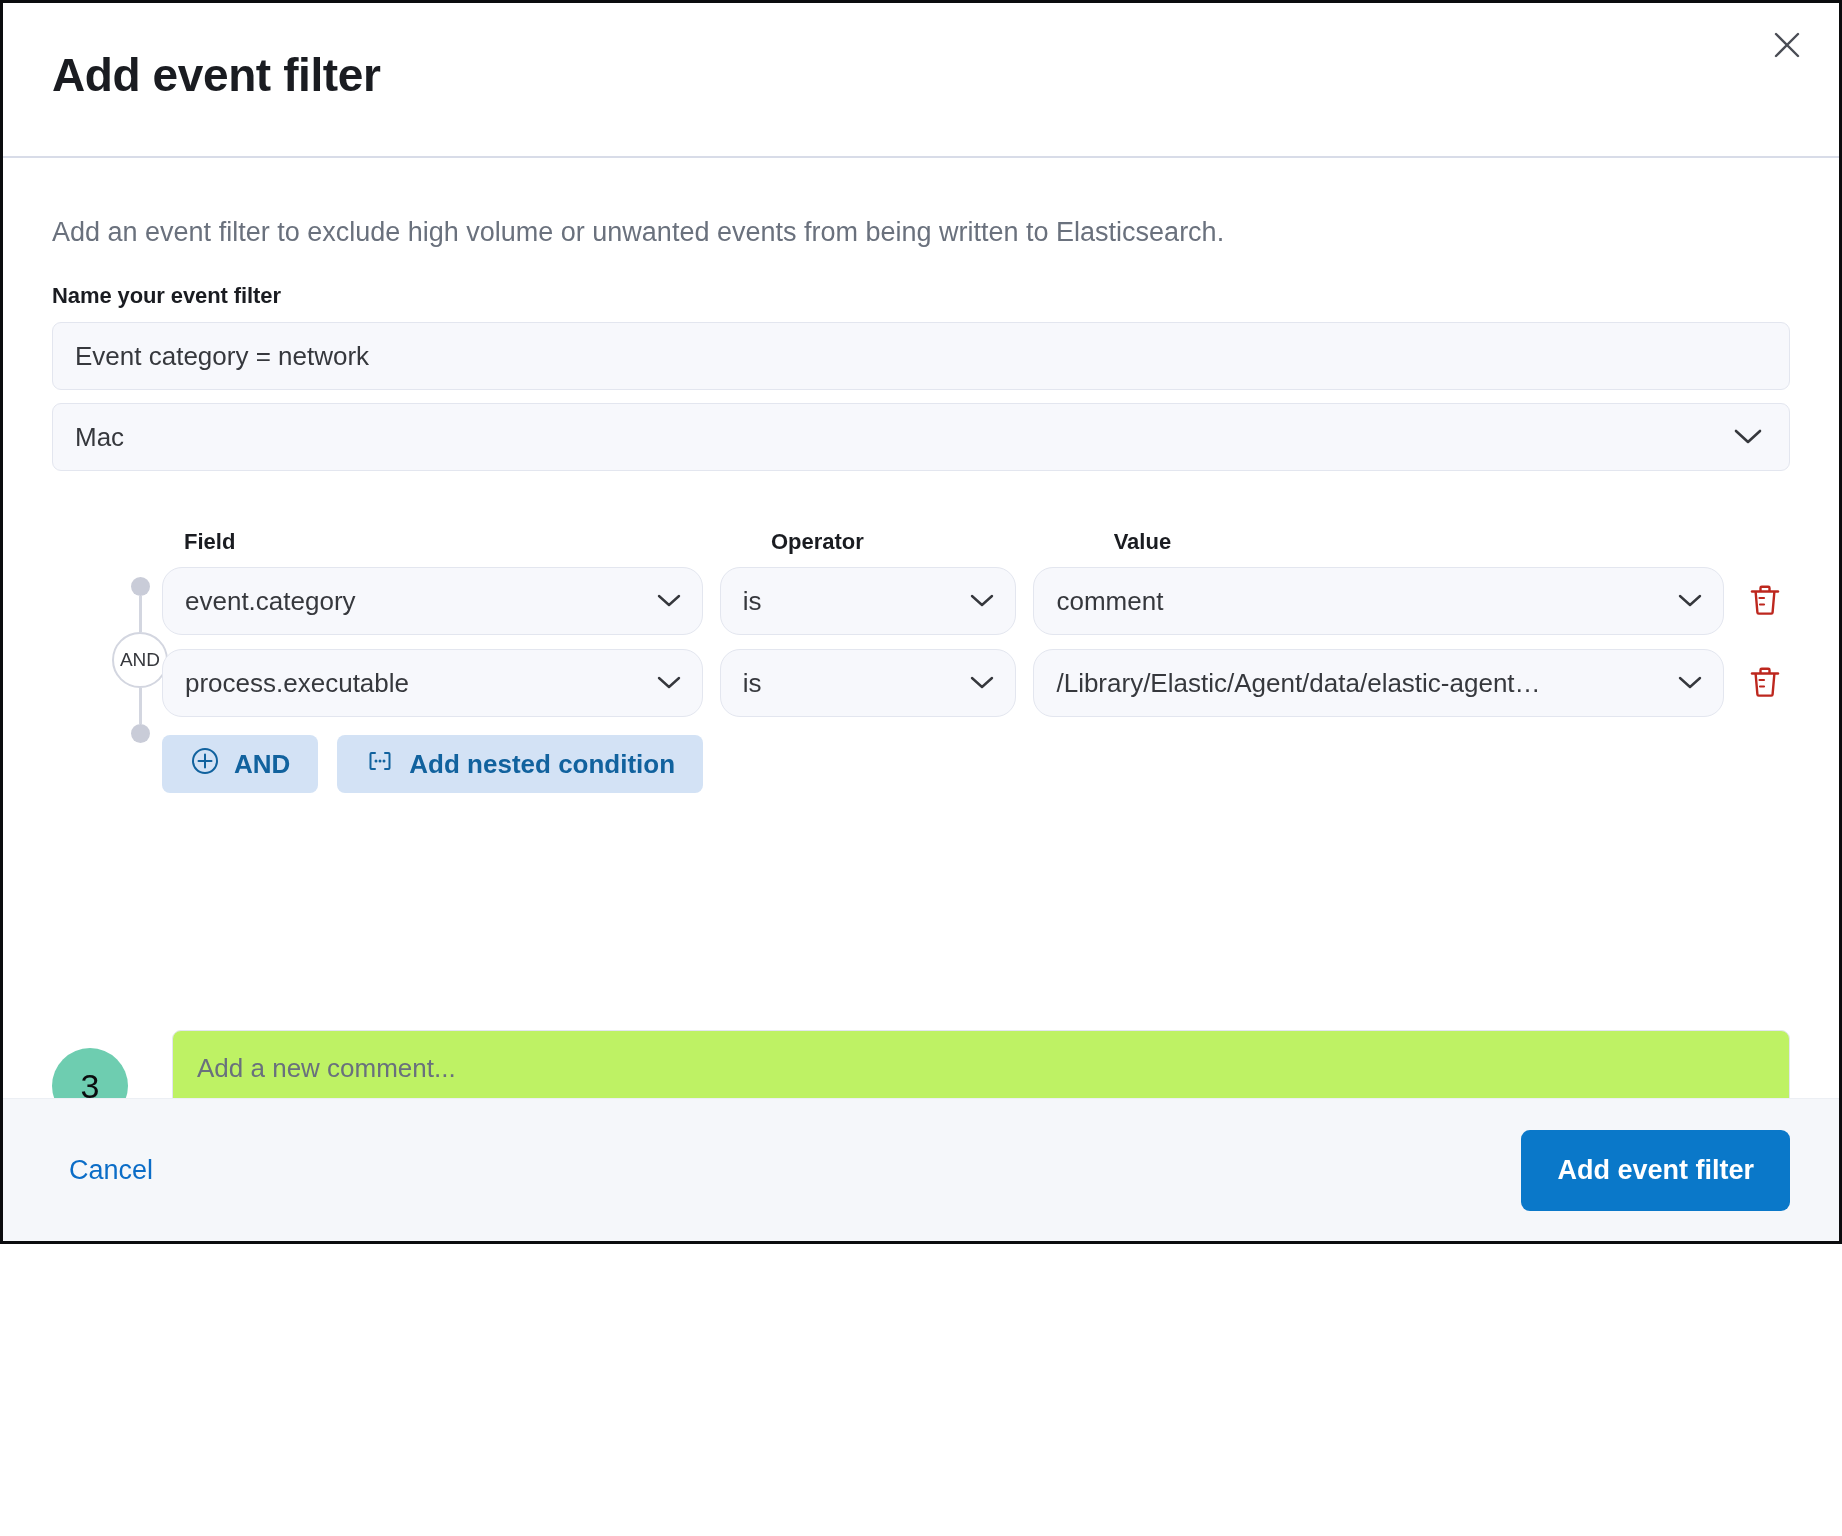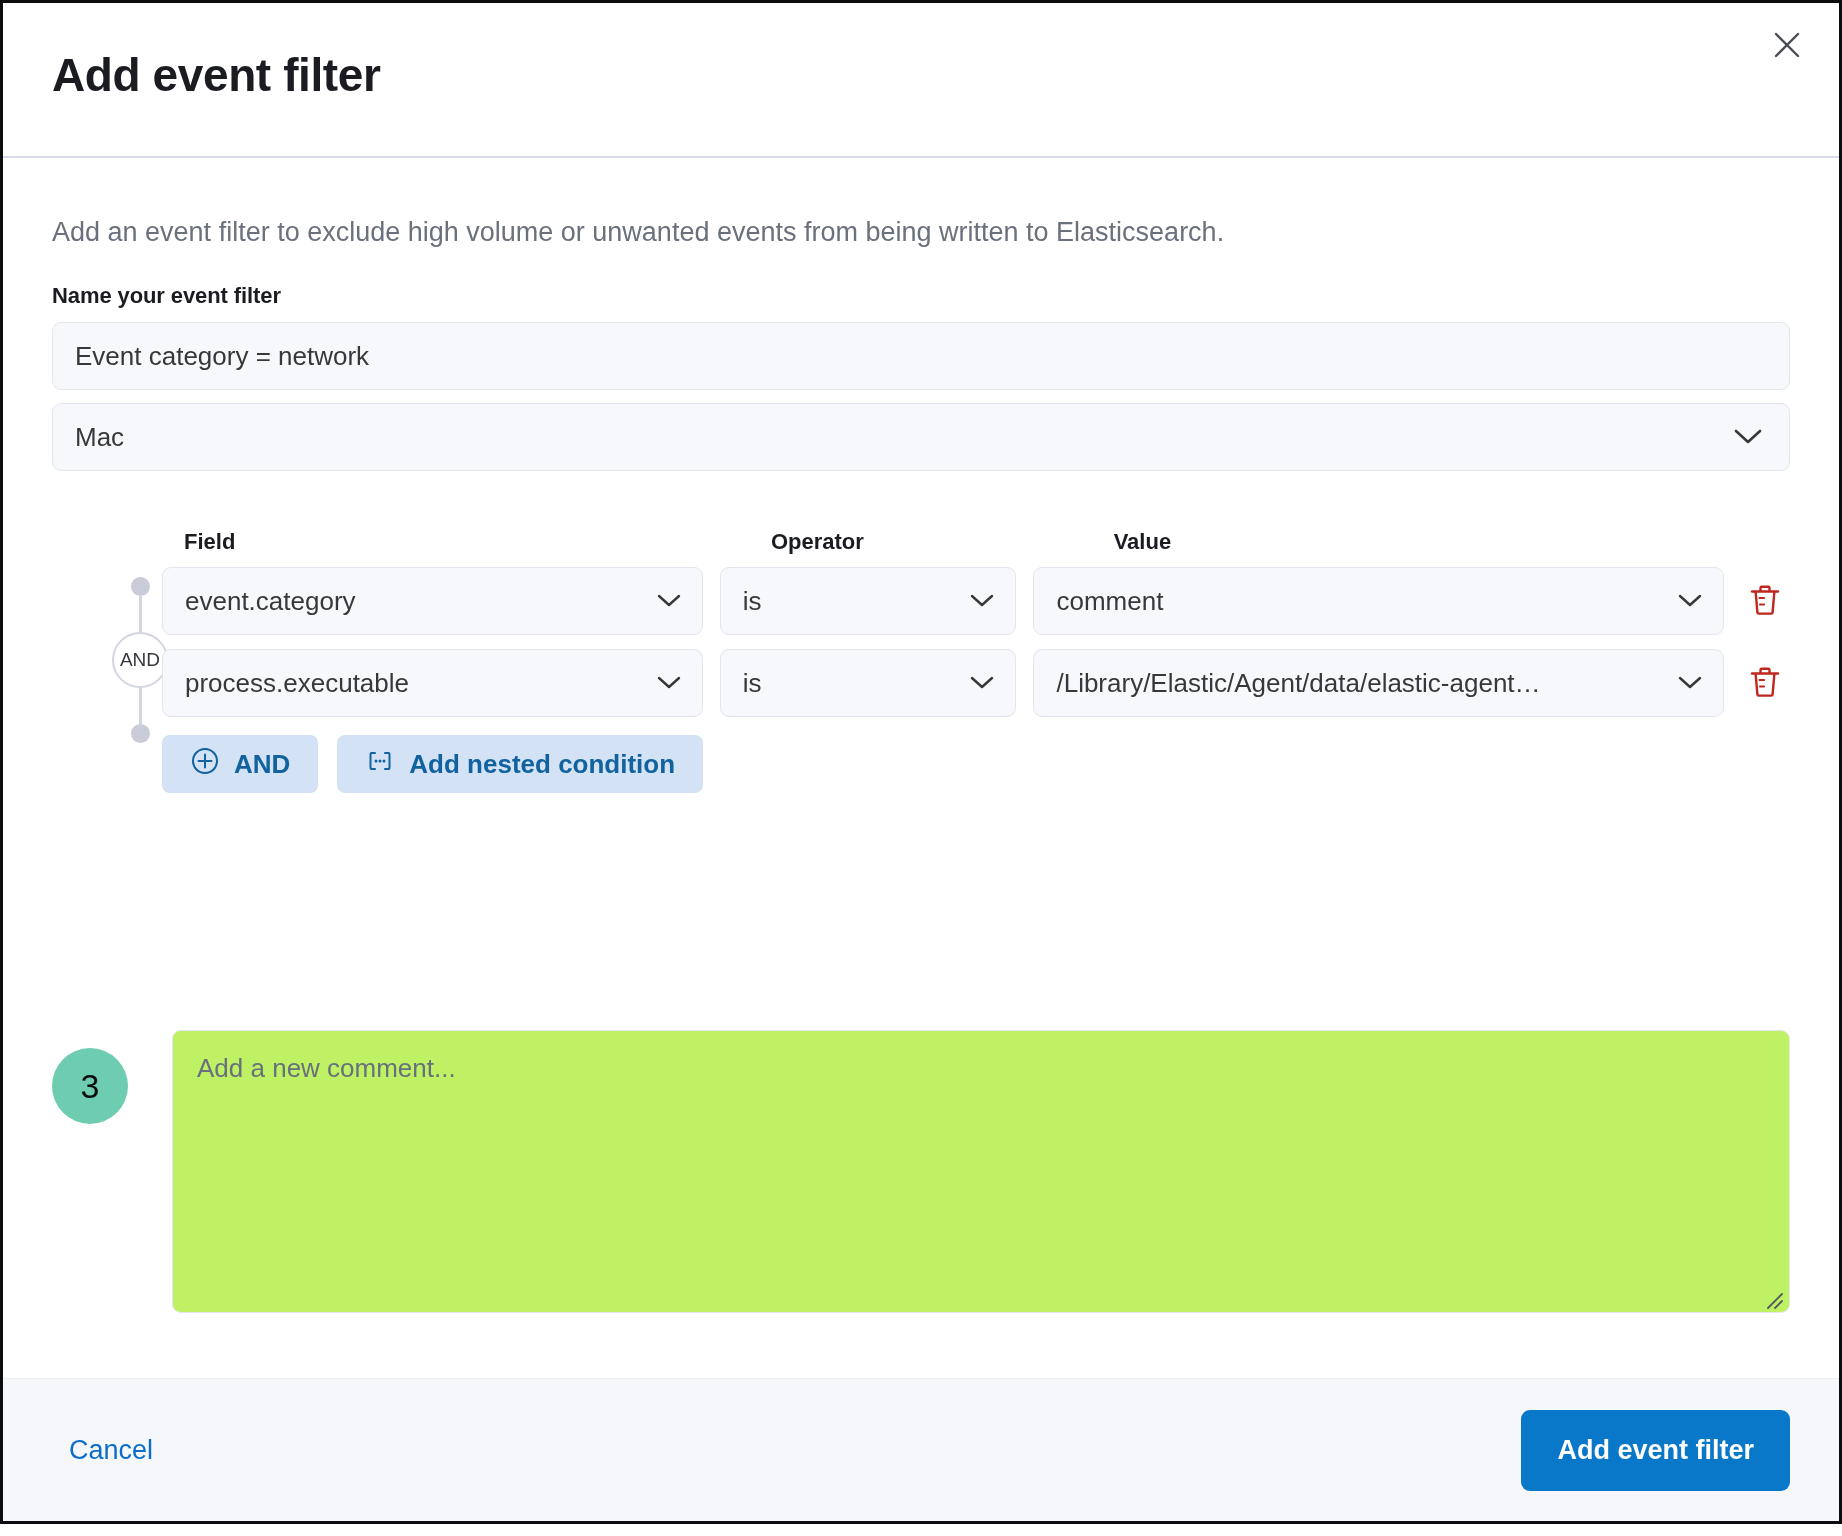--- a/index.html
+++ b/index.html
@@ -7,21 +7,21 @@
     padding: 0;
     background: #ffffff;
   }
   body {
     font-family: "Liberation Sans", sans-serif;
     -webkit-font-smoothing: antialiased;
   }
   #root {
     position: relative;
     width: 1842px;
-    height: 1524px;
+    height: 1244px;
     box-sizing: border-box;
     border: 3px solid #0b0c0e;
     background: #ffffff;
     overflow: hidden;
   }
 
   
   .modal-header {
     position: relative;
     height: 155px;
@@ -125,21 +125,21 @@
   .cond-row {
     display: flex;
     align-items: center;
     margin-bottom: 14px;
   }
   .combo {
     height: 68px;
     box-sizing: border-box;
     background: #f7f8fc;
     border: 1px solid #e3e6ef;
-    border-radius: 9px;
+    border-radius: 20px;
     display: flex;
     align-items: center;
     position: relative;
     padding: 0 68px 0 22px;
     font-size: 26px;
     color: #36383d;
     cursor: pointer;
     overflow: hidden;
     white-space: nowrap;
   }

